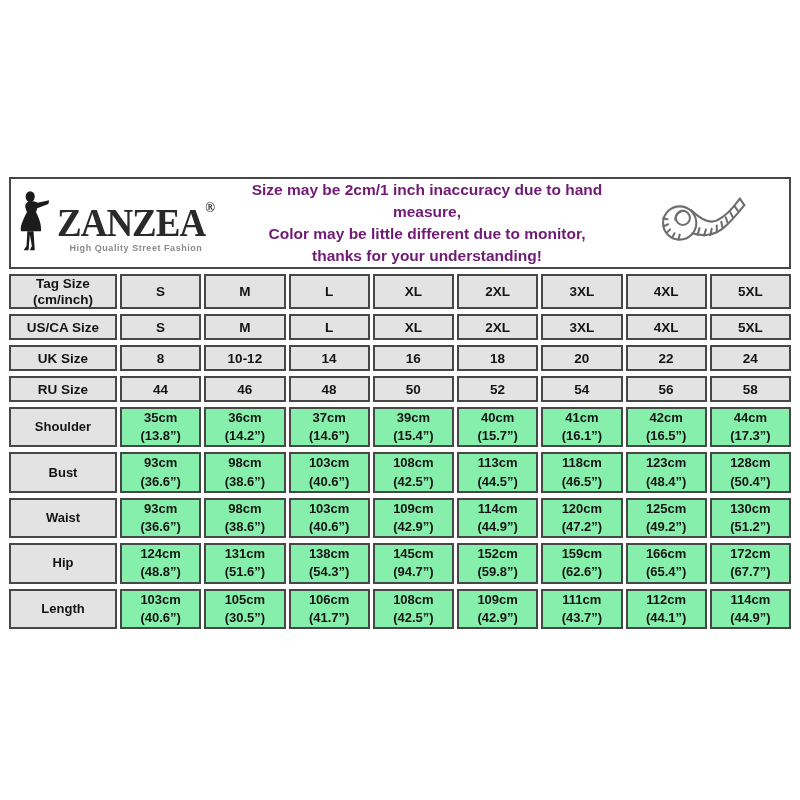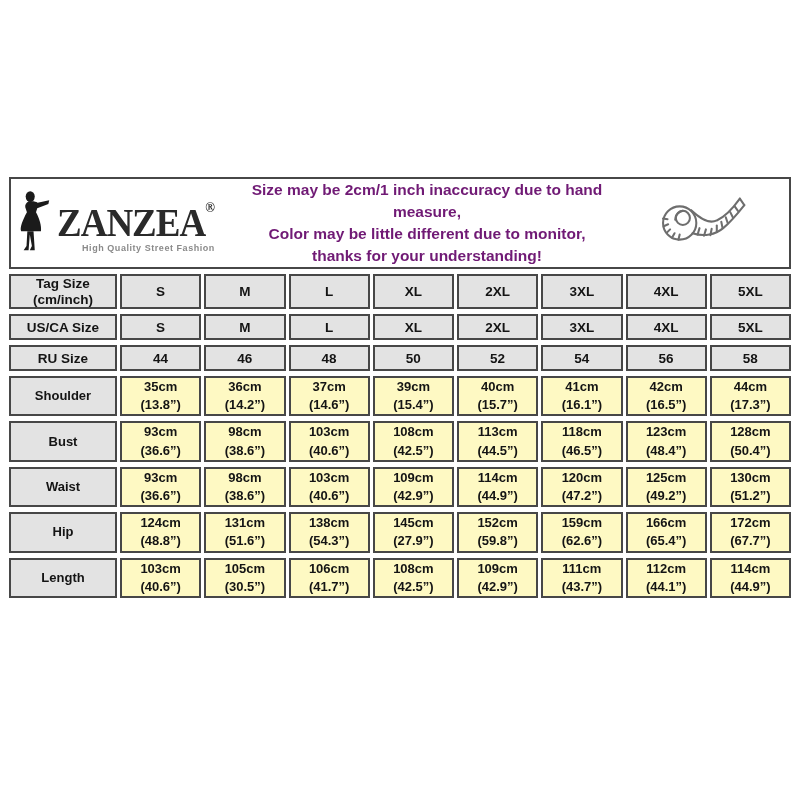--- a/index.html
+++ b/index.html
@@ -15,28 +15,28 @@
   col.c-label{width:108px;}
   td{
     box-sizing:border-box;border:2px solid #474747;background:#e3e3e3;
     text-align:center;vertical-align:middle;font-weight:bold;padding:0 2px;
     color:#141414;
   }
   tr.r-head td{background:#ffffff;height:72px;padding:0;}
   tr.r-tag td{height:34px;font-size:13.5px;line-height:1.15;}
   tr.r-size td{height:26px;font-size:13.5px;}
   tr.r-measure td{height:40px;font-size:13px;line-height:1.4;}
-  tr.r-measure td.data{background:#fef9c3;}
+  tr.r-measure td.data{background:#86efac;}
   td .l2{display:block;}
 
   
   .hdr{display:flex;align-items:center;height:100%;padding:0 6px;}
   .brand{display:flex;align-items:flex-end;width:212px;flex:0 0 auto;}
   .brand svg{flex:0 0 auto;}
-  .brand-text{margin-left:2px;padding-bottom:3px;text-align:right;}
+  .brand-text{margin-left:2px;padding-bottom:3px;}
   .wordmark{
     font-family:"Liberation Serif",serif;font-weight:bold;font-size:37px;
     line-height:0.85;color:#2a2a2a;letter-spacing:-1px;white-space:nowrap;
     transform:scaleY(1.08);transform-origin:bottom left;
   }
   .reg{font-size:13px;vertical-align:top;position:relative;top:-4px;letter-spacing:0;}
   .tagline{font-size:9px;color:#8a8a8a;letter-spacing:0.55px;margin-top:4px;white-space:nowrap;}
   .disclaimer{flex:1 1 auto;text-align:center;font-size:15.5px;font-weight:bold;line-height:1.42;color:#701a75;}
   .tape-wrap{flex:0 0 auto;width:158px;display:flex;justify-content:center;}
 </style>
@@ -119,20 +119,31 @@
         <td class="data"><span>S</span></td>
         <td class="data"><span>M</span></td>
         <td class="data"><span>L</span></td>
         <td class="data"><span>XL</span></td>
         <td class="data"><span>2XL</span></td>
         <td class="data"><span>3XL</span></td>
         <td class="data"><span>4XL</span></td>
         <td class="data"><span>5XL</span></td>
       </tr>
 
+      <tr class="r-size">
+        <td><span>UK Size</span></td>
+        <td class="data"><span>8</span></td>
+        <td class="data"><span>10-12</span></td>
+        <td class="data"><span>14</span></td>
+        <td class="data"><span>16</span></td>
+        <td class="data"><span>18</span></td>
+        <td class="data"><span>20</span></td>
+        <td class="data"><span>22</span></td>
+        <td class="data"><span>24</span></td>
+      </tr>
 
 
       <tr class="r-size">
         <td><span>RU Size</span></td>
         <td class="data"><span>44</span></td>
         <td class="data"><span>46</span></td>
         <td class="data"><span>48</span></td>
         <td class="data"><span>50</span></td>
         <td class="data"><span>52</span></td>
         <td class="data"><span>54</span></td>
@@ -174,21 +185,21 @@
         <td class="data"><span>120cm</span><span class="l2">(47.2”)</span></td>
         <td class="data"><span>125cm</span><span class="l2">(49.2”)</span></td>
         <td class="data"><span>130cm</span><span class="l2">(51.2”)</span></td>
       </tr>
 
       <tr class="r-measure">
         <td><span>Hip</span></td>
         <td class="data"><span>124cm</span><span class="l2">(48.8”)</span></td>
         <td class="data"><span>131cm</span><span class="l2">(51.6”)</span></td>
         <td class="data"><span>138cm</span><span class="l2">(54.3”)</span></td>
-        <td class="data"><span>145cm</span><span class="l2">(27.9”)</span></td>
+        <td class="data"><span>145cm</span><span class="l2">(94.7”)</span></td>
         <td class="data"><span>152cm</span><span class="l2">(59.8”)</span></td>
         <td class="data"><span>159cm</span><span class="l2">(62.6”)</span></td>
         <td class="data"><span>166cm</span><span class="l2">(65.4”)</span></td>
         <td class="data"><span>172cm</span><span class="l2">(67.7”)</span></td>
       </tr>
 
       <tr class="r-measure">
         <td><span>Length</span></td>
         <td class="data"><span>103cm</span><span class="l2">(40.6”)</span></td>
         <td class="data"><span>105cm</span><span class="l2">(30.5”)</span></td>

